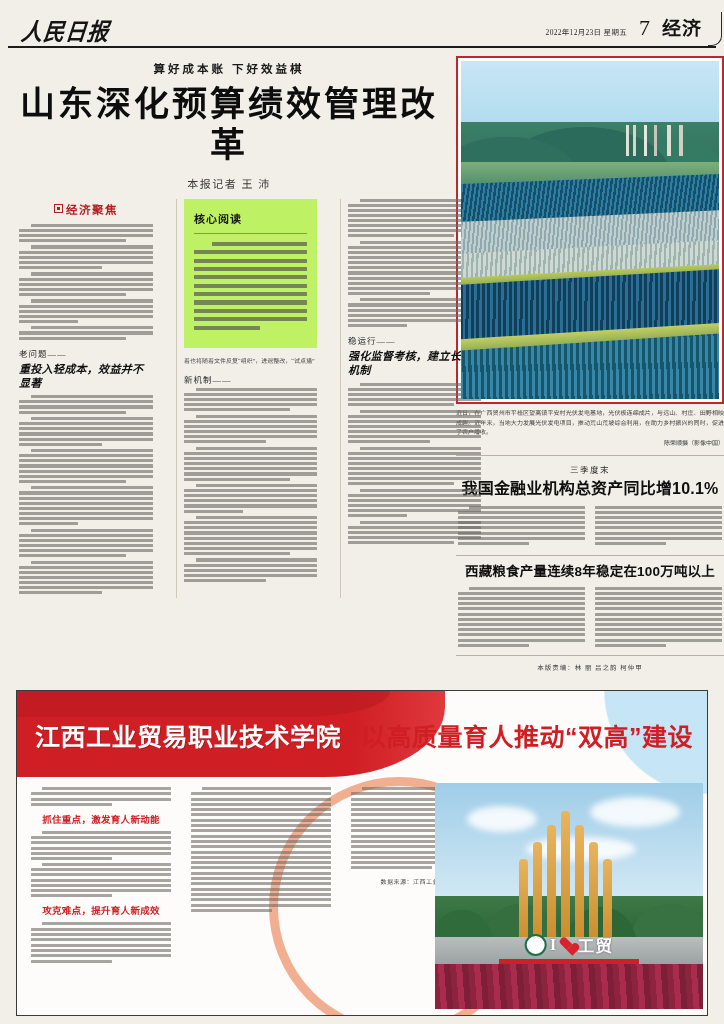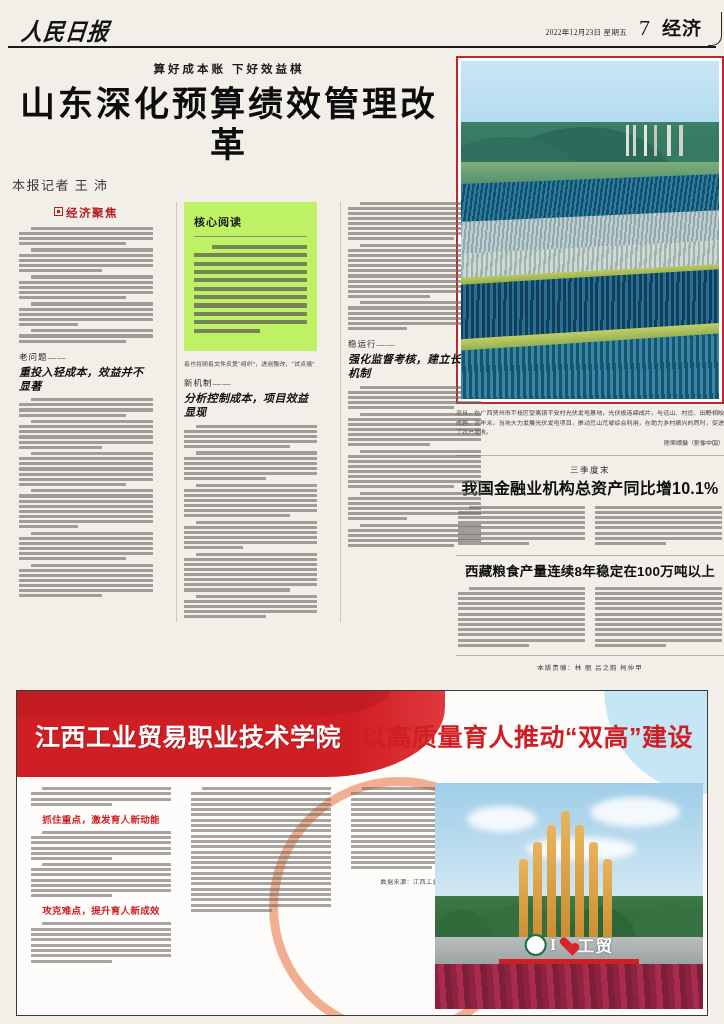--- a/index.html
+++ b/index.html
@@ -69,21 +69,21 @@
     text-align: center; font-size: 11.5px; font-weight: 700;
     color: #1a1a1a; letter-spacing: 3px; margin-top: 12px;
   }
   .headline {
     text-align: center;
     font-size: 35px; font-weight: 700; color: #0d0d0d;
     letter-spacing: 3px; line-height: 1.18; margin-top: 7px;
     font-family: "Liberation Sans", sans-serif;
   }
   .byline {
-    font-size: 13px; color: #3a3a3a;
+    text-align: center; font-size: 11px; color: #3a3a3a;
     letter-spacing: 1.5px; margin-top: 9px; margin-bottom: 8px;
   }
   .cols { display: flex; gap: 16px; }
   .col {
     width: 148px; flex: 0 0 148px;
     padding: 0 7px;
     position: relative;
   }
   .col + .col { border-left: 1px solid #cfc9bd; }
 
@@ -502,21 +502,20 @@
                   <div class="ln"></div>
                 <div class="ln"></div>
                   <div class="ln"></div>
                   <div class="ln short"></div>
               </div>
             </div>
 
             <div class="caption-line">着也将随着文件反复“组织”，进退整改，“试点描”</div>
 
             <div class="sub-label">新机制——</div>
-            <div class="sub-head">分析控制成本，项目效益显现</div>
 
             <div class="para">
               <div class="ln indent"></div>
                 <div class="ln"></div>
                 <div class="ln"></div>
                 <div class="ln"></div>
                 <div class="ln short3"></div>
             </div>
             <div class="para">
               <div class="ln indent"></div>

